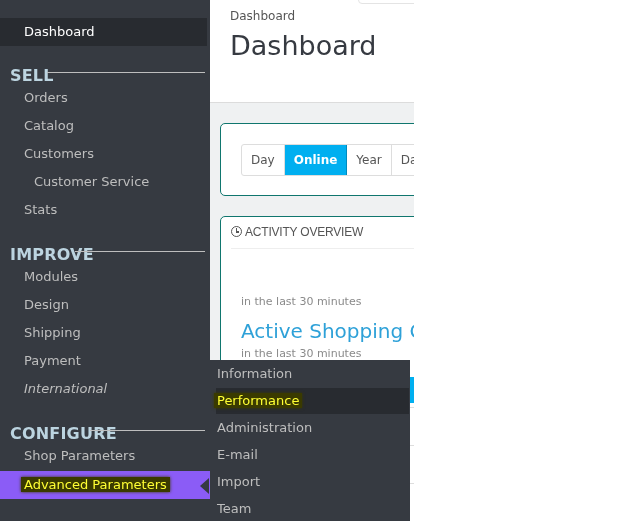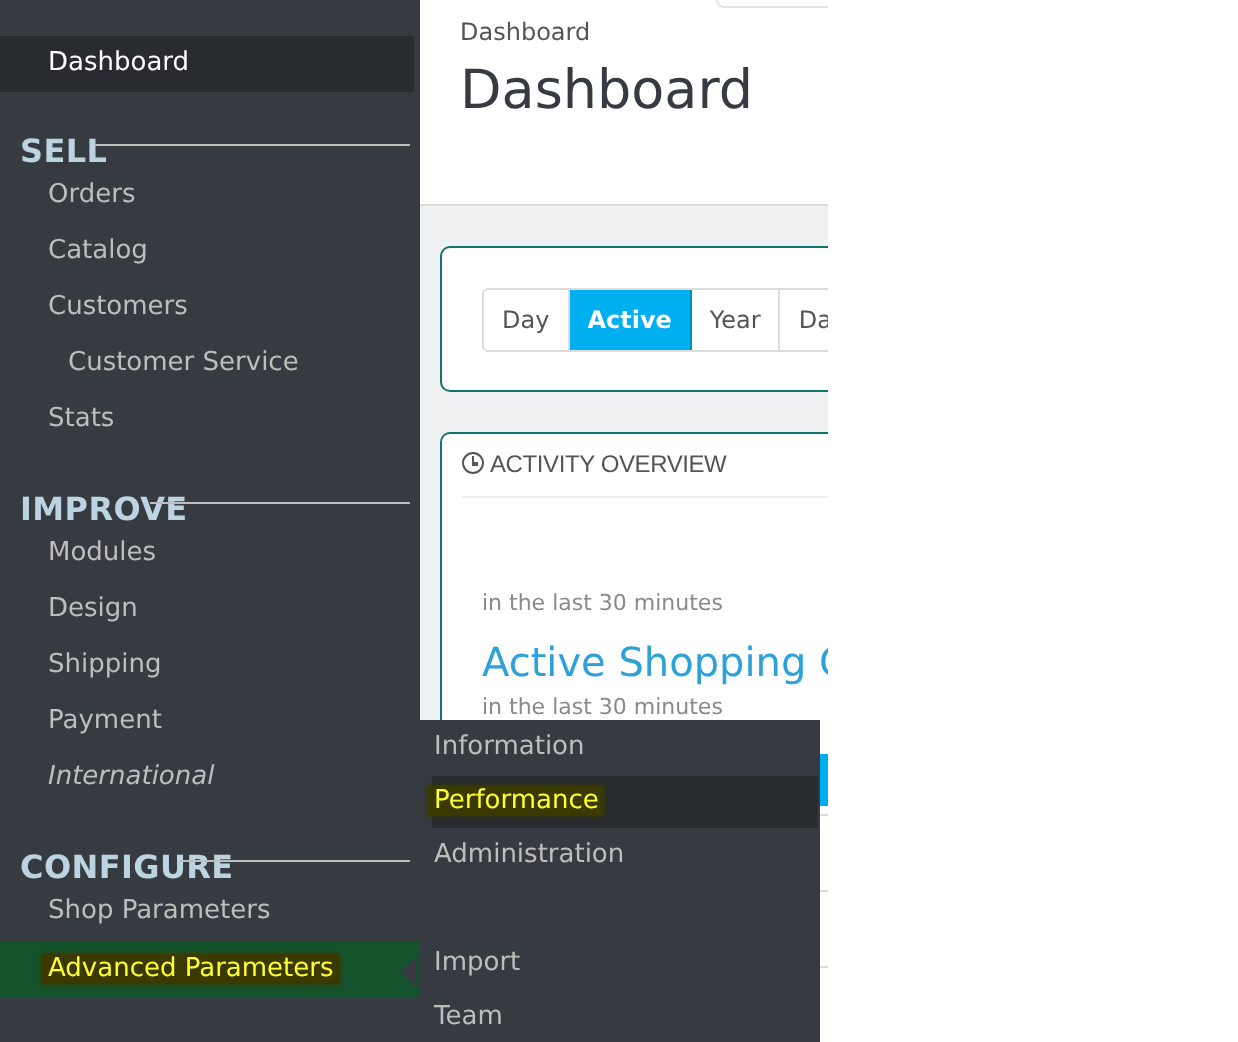--- a/index.html
+++ b/index.html
@@ -13,21 +13,21 @@
     position:absolute; left:0; top:0; width:210px; height:521px;
     background:#363a41; color:#bebebe;
   }
   .sidebar .topstrip { position:absolute; left:0; top:0; width:210px; height:18px; background:#363a41; }
   .nav-item {
     position:absolute; left:0; width:234px; height:28px;
     font-size:13px; line-height:28px; padding-left:24px; box-sizing:border-box;
     color:#bebebe; cursor:pointer;
   }
   .nav-item.active-dash { background:#282b30; color:#ffffff; width:207px; }
-  .nav-item.active-adv { background:#14532d; }
+  .nav-item.active-adv { background:#8b5cf6; }
   .section-title {
     position:absolute; left:10px; font-size:16px; font-weight:bold;
     color:#bcd4e0; letter-spacing:0.2px;
   }
   .section-line { position:absolute; height:1px; background:#bebebe; }
   .hl {
     background:#3a3a00; color:#ffff33; padding:0 3px; margin-left:-3px;
     box-shadow:0 0 3px #3a3a00;
   }
   .caret-left {
@@ -113,21 +113,21 @@
 <main class="main">
   <div class="header">
     <div class="header-tab"></div>
     <div class="breadcrumb">Dashboard</div>
     <div class="page-title">Dashboard</div>
   </div>
 
   <div class="card" style="top:123px; height:71px;">
     <div class="btn-group">
       <div class="btn">Day</div>
-      <div class="btn active">Active</div>
+      <div class="btn active">Online</div>
       <div class="btn">Year</div>
       <div class="btn">Day-1</div>
     </div>
   </div>
 
   <div class="card" style="top:216px; height:320px;">
     <div class="panel-heading">
       <span class="clock"></span><span>ACTIVITY OVERVIEW</span>
     </div>
     <div class="panel-rule"></div>
@@ -138,15 +138,16 @@
   <div class="blue-bar"></div>
   <div class="row-rule" style="top:407px;"></div>
   <div class="row-rule" style="top:445px;"></div>
   <div class="row-rule" style="top:483px;"></div>
 </main>
 
 <div class="submenu">
   <div class="sub-item" style="top:1px;"><span>Information</span></div>
   <div class="sub-item active" style="top:28px;"><span class="hl">Performance</span></div>
   <div class="sub-item" style="top:55px;"><span>Administration</span></div>
+  <div class="sub-item" style="top:82px;"><span>E-mail</span></div>
   <div class="sub-item" style="top:109px;"><span>Import</span></div>
   <div class="sub-item" style="top:136px;"><span>Team</span></div>
 </div>
 
 </body></html>

